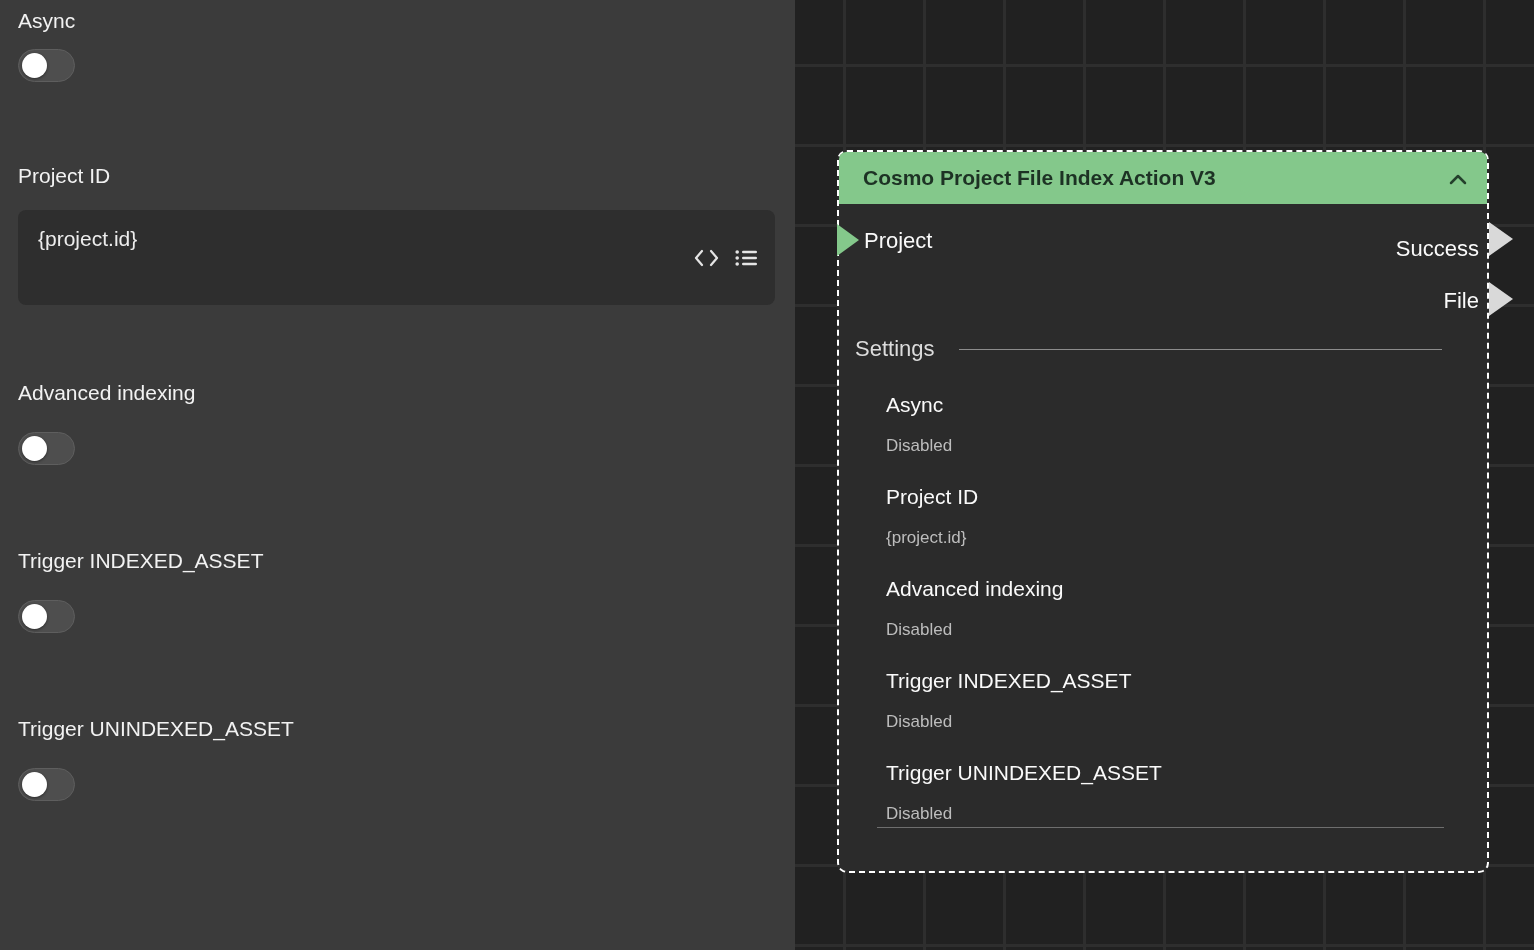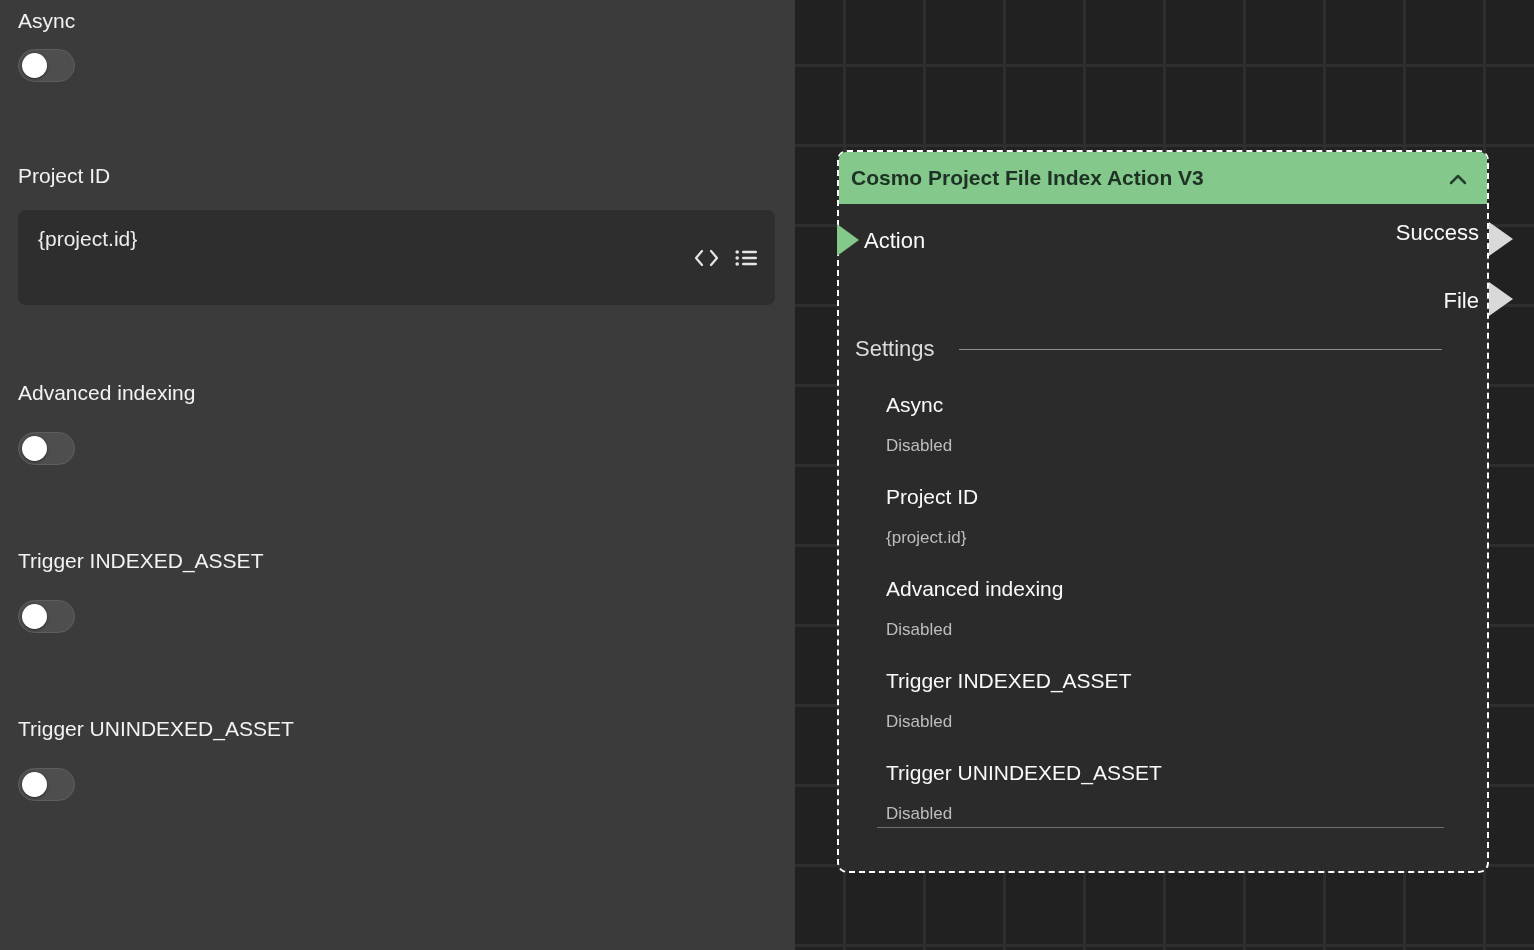--- a/index.html
+++ b/index.html
@@ -66,40 +66,40 @@
     position:absolute; left:42px; top:150px;
     width:652px; height:723px;
     background:#2b2b2b;
     border:2px dashed #ffffff;
     border-radius:10px;
   }
   .node-header {
     height:52px; background:#84c88b;
     border-radius:7px 7px 0 0;
     display:flex; align-items:center; justify-content:space-between;
-    padding:0 20px 0 12px;
+    padding:0 20px 0 24px;
     color:#1d3224; font-size:21px; font-weight:600;
     cursor:pointer;
   }
   .node-body { position:relative; height:calc(100% - 52px); }
 
   .port-in-arrow {
     position:absolute; left:-2px; top:20px;
     width:0; height:0;
     border-top:16px solid transparent;
     border-bottom:16px solid transparent;
     border-left:22px solid #84c88b;
     cursor:pointer;
   }
   .trigger-label {
     position:absolute; left:25px; top:24px;
     font-size:22px; color:#fafafa;
   }
   .out-label { position:absolute; font-size:22px; color:#fafafa; }
-  .out-success { top:16px; right:8px; }
+  .out-success { top:32px; right:8px; }
   .out-fail    { top:84px; right:8px; }
   .port-out-arrow {
     position:absolute; right:-26px;
     width:0; height:0;
     border-top:17px solid transparent;
     border-bottom:17px solid transparent;
     border-left:24px solid #d9d9d9;
     cursor:pointer;
   }
   .arrow-success { top:18px; }
@@ -190,21 +190,21 @@
       <span>
         <svg width="18" height="11" viewBox="0 0 18 11">
             <path d="M2 9 L9 2 L16 9" stroke="#24402c" stroke-width="2.5" fill="none" stroke-linecap="round" stroke-linejoin="round"></path>
           </svg>
       </span>
     </div>
 
     <div class="node-body">
 
       <div class="port-in-arrow"></div>
-      <div class="trigger-label">Action</div>
+      <div class="trigger-label">Project</div>
 
       <div class="out-label out-success">Success</div>
       <div class="port-out-arrow arrow-success"></div>
 
       <div class="out-label out-fail">File</div>
       <div class="port-out-arrow arrow-fail"></div>
 
       <div class="settings-head">
         <span>Settings</span>
         <div class="rule"></div>

